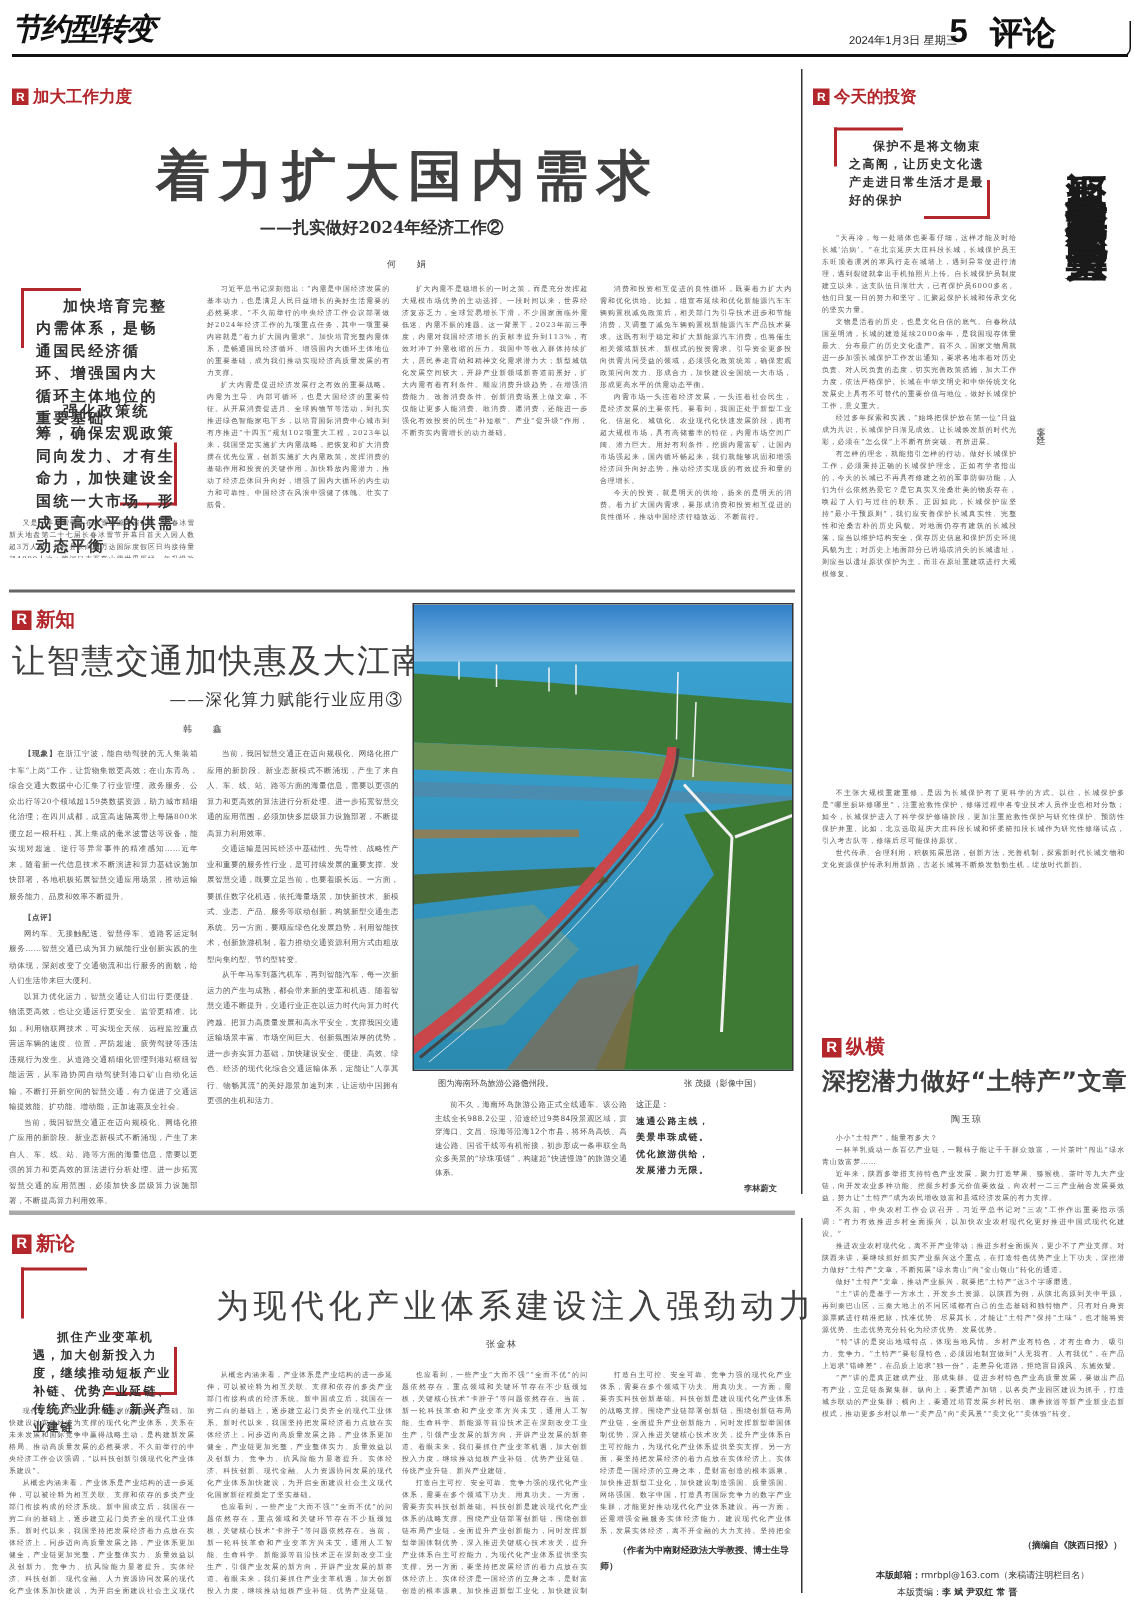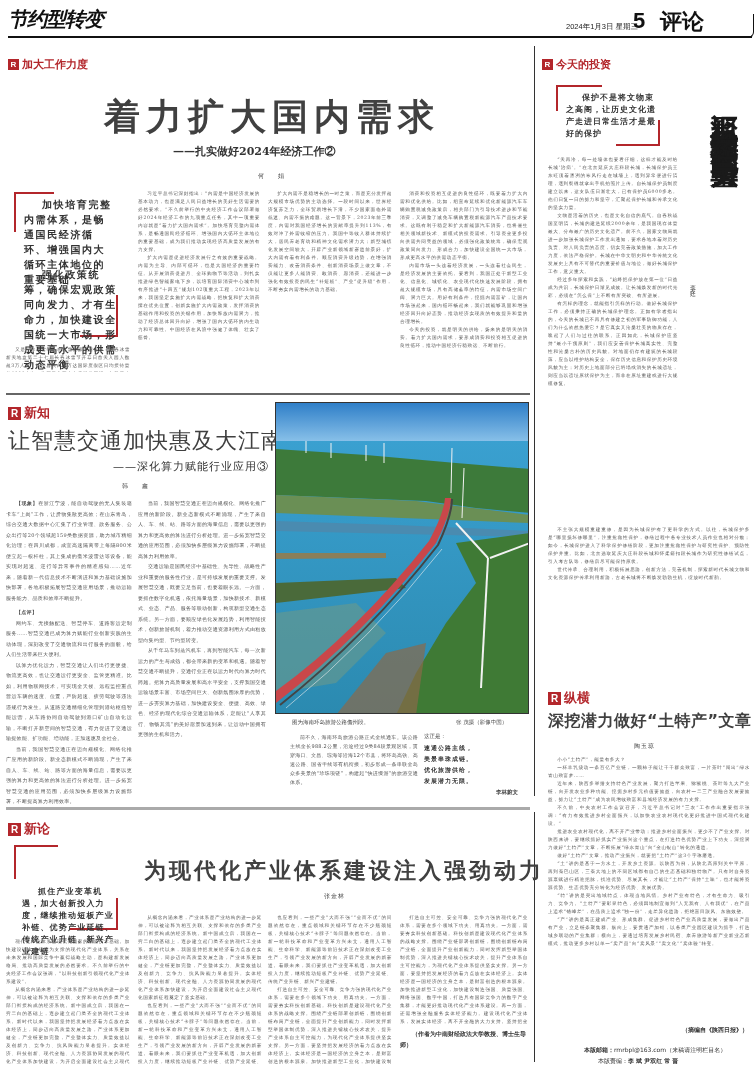--- a/index.html
+++ b/index.html
@@ -200,21 +200,21 @@
   <span>本版责编：</span><b>李 斌 尹双红 常 晋</b>
 </div>
 
 <div class="abs col-label big" style="left:8px;top:820px;">
   <span class="r">R</span>
   <span>新论</span>
 </div>
 <div class="abs pq-frame-tl" style="left:14px;top:845px;width:44px;height:34px;"></div>
 <div class="abs pq-frame-br" style="left:70px;top:898px;width:48px;height:32px;"></div>
 <div class="abs pullquote" style="left:22px;top:856px;width:92px;font-size:8px;line-height:12px;letter-spacing:1.2px;text-indent:16px;margin-top:30px;">抓住产业变革机遇，加大创新投入力度，继续推动短板产业补链、优势产业延链、传统产业升链、新兴产业建链</div>
-<div class="abs headline" style="left:144px;top:856px;font-size:22px;font-weight:bold;letter-spacing:3px;">为现代化产业体系建设注入强劲动力</div>
+<div class="abs headline" style="left:144px;top:856px;font-size:22px;font-weight:normal;letter-spacing:3px;">为现代化产业体系建设注入强劲动力</div>
 <div class="abs byline" style="left:324px;top:892px;letter-spacing:1px;">张金林</div>
 
 <div class="abs body-text" style="left:6px;top:938px;width:124px;height:128px;">
   <p>现代化产业体系是现代化国家的物质技术基础。加快建设以实体经济为支撑的现代化产业体系，关系在未来发展和国际竞争中赢得战略主动，是构建新发展格局、推动高质量发展的必然要求。不久前举行的中央经济工作会议强调，“以科技创新引领现代化产业体系建设”。</p>
   <p>从概念内涵来看，产业体系是产业结构的进一步延伸，可以被诠释为相互关联、支撑和依存的多类产业部门衔接构成的经济系统。新中国成立后，我国在一穷二白的基础上，逐步建立起门类齐全的现代工业体系。新时代以来，我国坚持把发展经济着力点放在实体经济上，同步迈向高质量发展之路，产业体系更加健全，产业链更加完整，产业整体实力、质量效益以及创新力、竞争力、抗风险能力显著提升。实体经济、科技创新、现代金融、人力资源协同发展的现代化产业体系加快建设，为开启全面建设社会主义现代化国家新征程奠定了坚实基础。</p>
 </div>
 <div class="abs body-text" style="left:138px;top:914px;width:124px;height:152px;">
   <p>从概念内涵来看，产业体系是产业结构的进一步延伸，可以被诠释为相互关联、支撑和依存的多类产业部门衔接构成的经济系统。新中国成立后，我国在一穷二白的基础上，逐步建立起门类齐全的现代工业体系。新时代以来，我国坚持把发展经济着力点放在实体经济上，同步迈向高质量发展之路，产业体系更加健全，产业链更加完整，产业整体实力、质量效益以及创新力、竞争力、抗风险能力显著提升。实体经济、科技创新、现代金融、人力资源协同发展的现代化产业体系加快建设，为开启全面建设社会主义现代化国家新征程奠定了坚实基础。</p>
   <p>也应看到，一些产业“大而不强”“全而不优”的问题依然存在，重点领域和关键环节存在不少瓶颈短板，关键核心技术“卡脖子”等问题依然存在。当前，新一轮科技革命和产业变革方兴未艾，通用人工智能、生命科学、新能源等前沿技术正在深刻改变工业生产，引领产业发展的新方向，开辟产业发展的新赛道。着眼未来，我们要抓住产业变革机遇，加大创新投入力度，继续推动短板产业补链、优势产业延链、传统产业升链、新兴产业建链。</p>
 </div>

